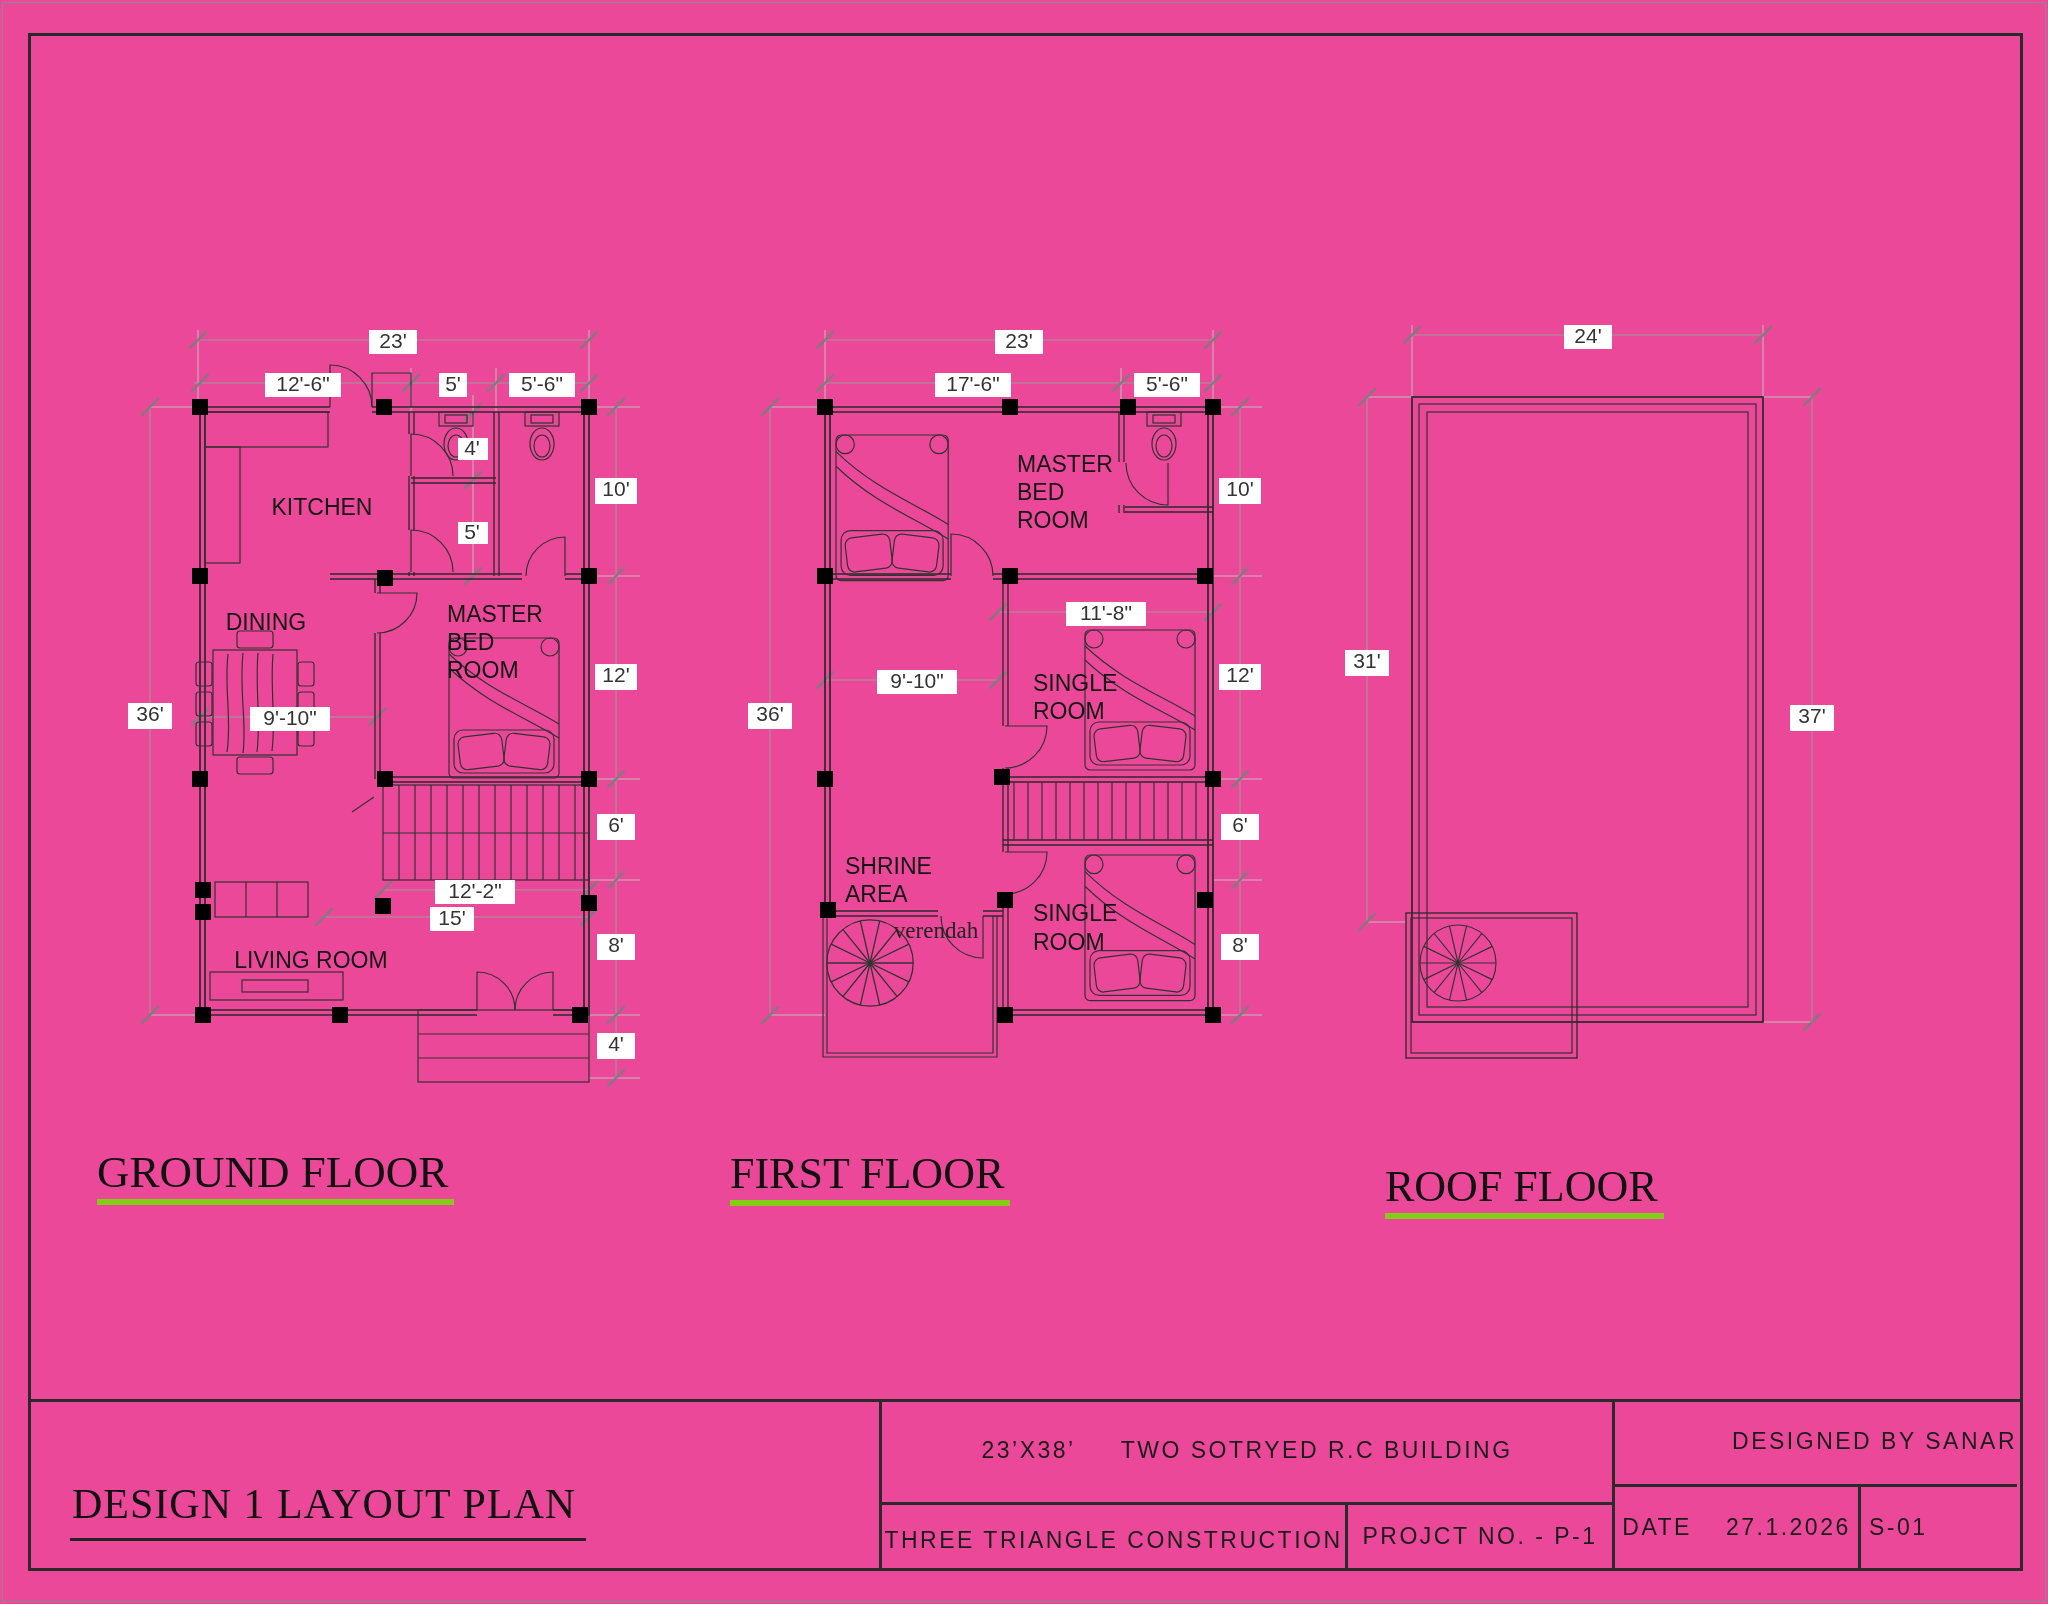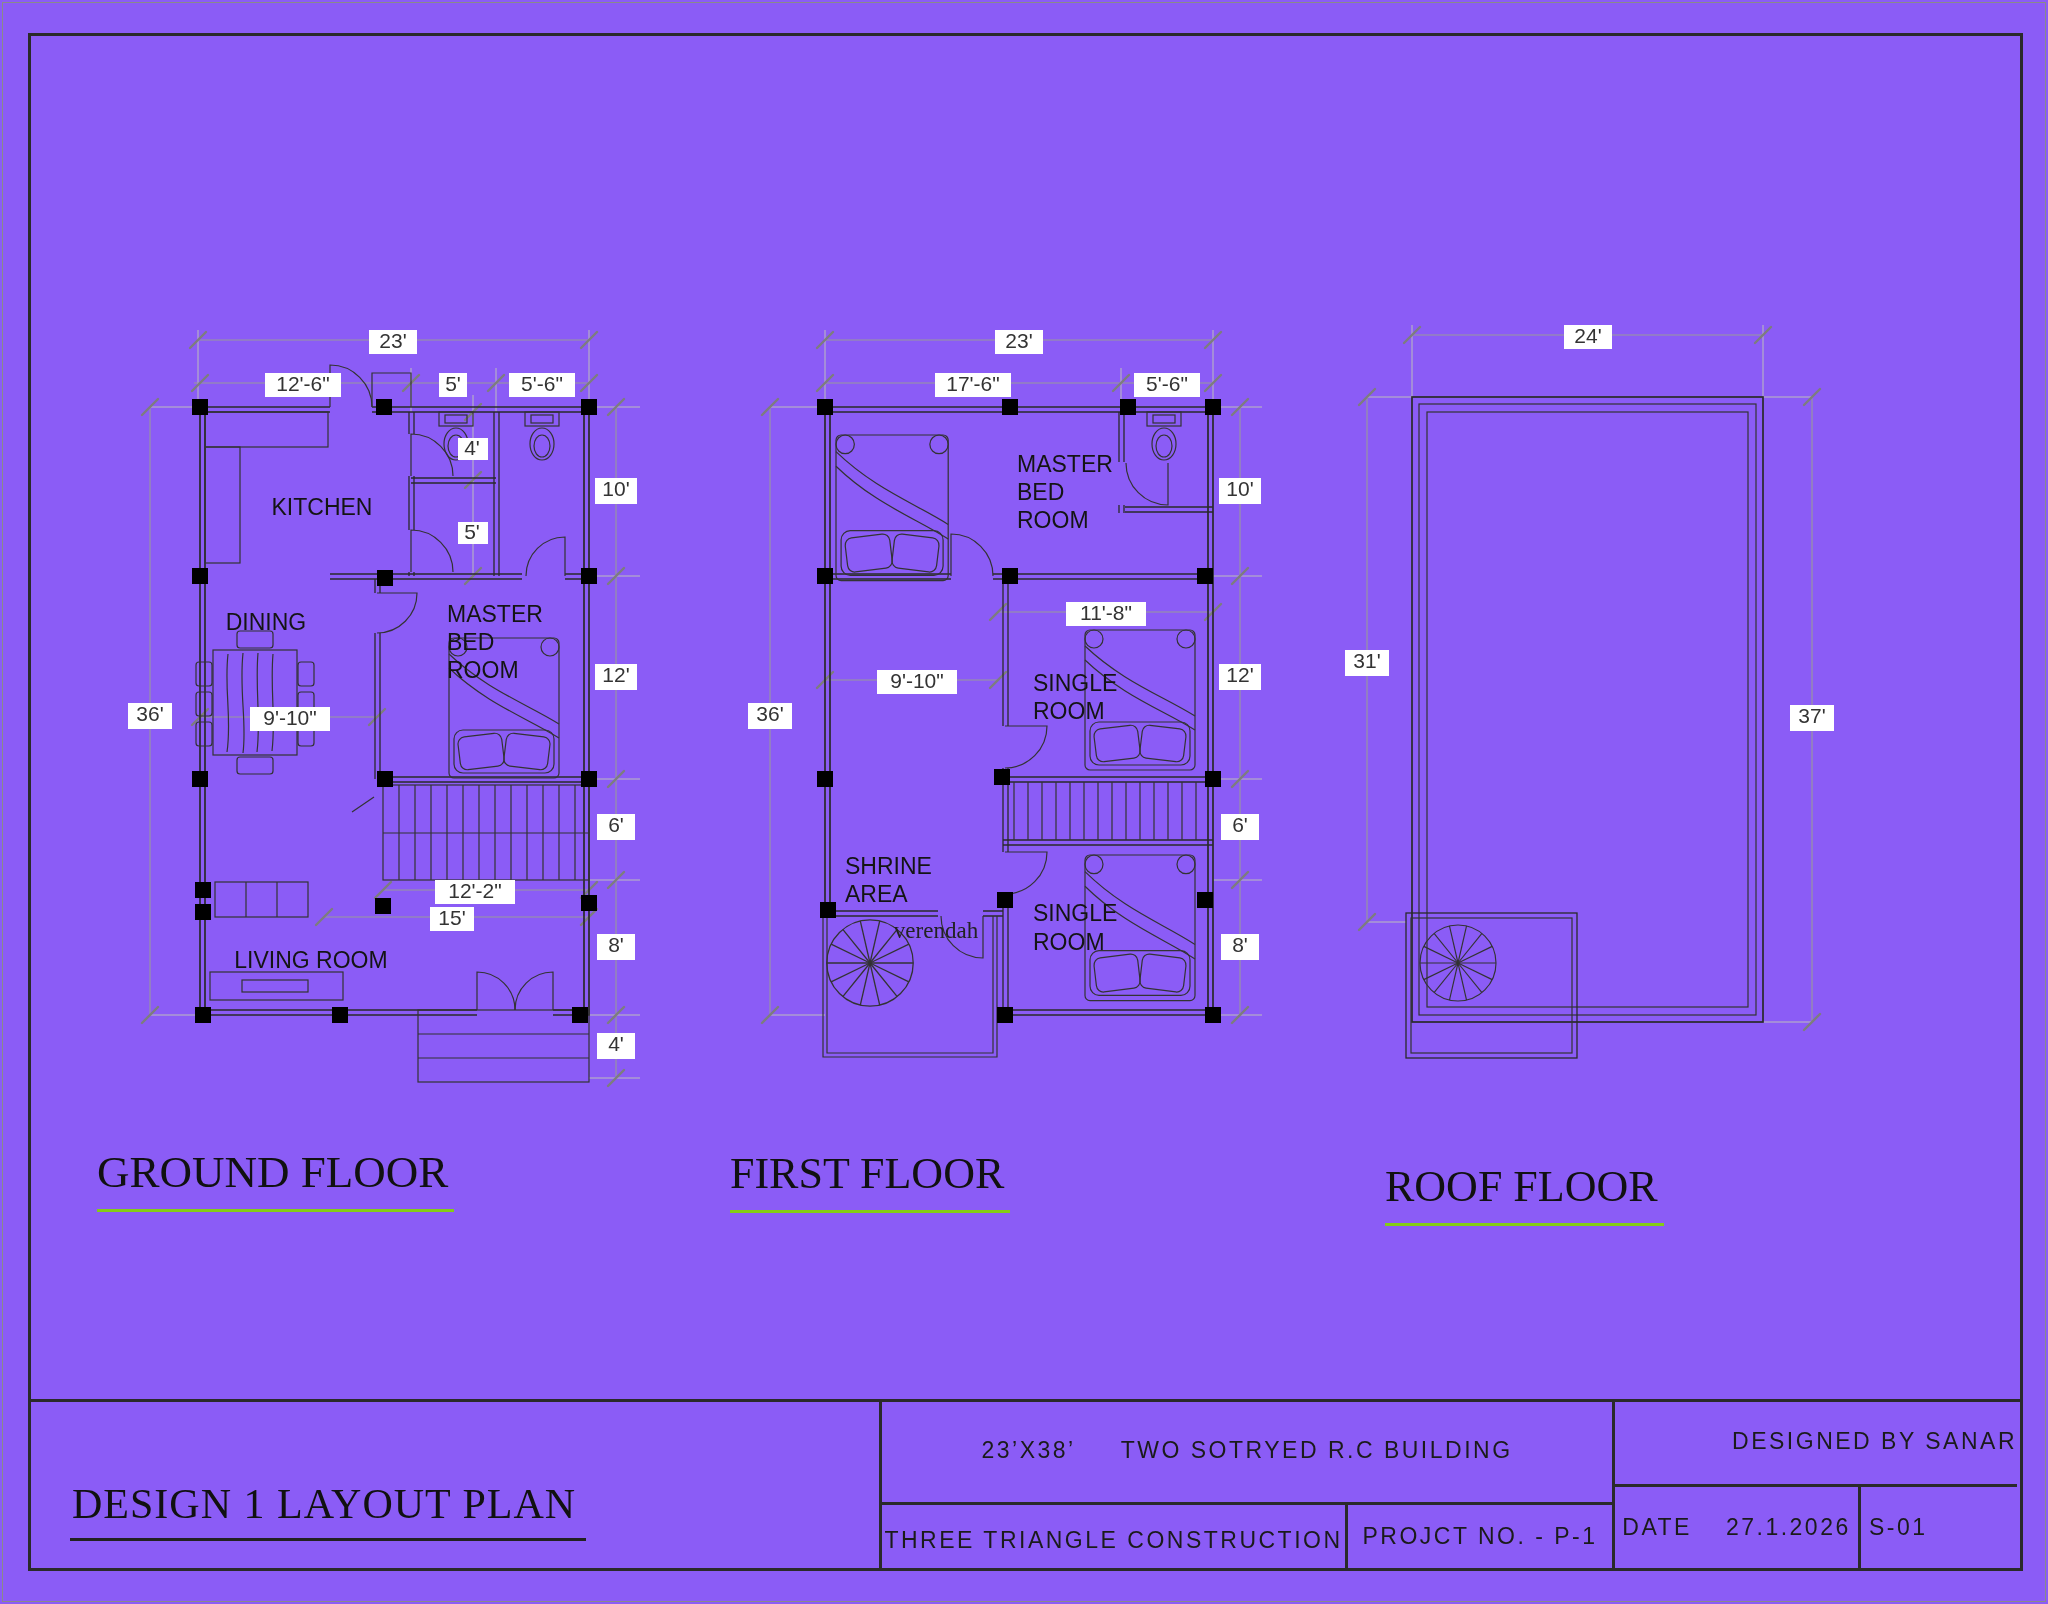--- a/index.html
+++ b/index.html
@@ -1,16 +1,16 @@
 <!DOCTYPE html>
 <html><head>
 <meta charset="utf-8">
 <style>
   html,body{margin:0;padding:0;background:#fff;}
-  .page{position:relative;width:2048px;height:1604px;background:#8b5cf6;overflow:hidden;
+  .page{position:relative;width:2048px;height:1604px;background:#ec4899;overflow:hidden;
         font-family:"Liberation Sans",sans-serif;}
   .outer-border{position:absolute;left:2px;top:2px;width:2042px;height:1598px;
         border:1px solid #8a8a8a;}
   .main-border{position:absolute;left:28px;top:33px;width:1989px;height:1532px;
         border:3px solid #2a2a2a;}
   svg.plans{position:absolute;left:0;top:0;width:2048px;height:1604px;}
 
   
   .wall{stroke:#2a2a2a;stroke-width:1.7;fill:none;}
   .wall2{stroke:#2a2a2a;stroke-width:1.3;fill:none;}
@@ -20,21 +20,21 @@
   .dim line{stroke:#9a9a9a;stroke-width:1.1;}
   .tick line{stroke:#7d7d7d;stroke-width:2.4;stroke-linecap:round;}
   .col{fill:#000;stroke:none;}
   .halo{fill:#fff;stroke:none;}
   text.dimt{font-family:"Liberation Sans",sans-serif;font-size:21px;fill:#333;text-anchor:middle;}
   text.lbl{font-family:"Liberation Sans",sans-serif;font-size:23px;fill:#141414;}
   text.lblc{text-anchor:middle;}
   text.serift{font-family:"Liberation Serif",serif;font-size:23px;fill:#222;text-anchor:middle;}
 
   .floor-title{position:absolute;font-family:"Liberation Serif",serif;font-size:45px;color:#111;
-        border-bottom:3px solid #84cc16;padding:0 6px 14px 0;white-space:nowrap;line-height:1.0;}
+        border-bottom:6px solid #84cc16;padding:0 6px 4px 0;white-space:nowrap;line-height:1.0;}
 
   
   .tb-line{position:absolute;background:#2a2a2a;}
   .tb-cell{position:absolute;display:flex;align-items:center;color:#1b1b1b;}
   .cad{font-family:"Liberation Sans",sans-serif;font-size:23px;letter-spacing:2.5px;color:#1b1b1b;white-space:nowrap;}
   .design-cell{justify-content:flex-start;padding-left:42px;}
   .design-title{font-family:"Liberation Serif",serif;font-size:42px;color:#111;
         border-bottom:3px solid #222;padding:0 10px 10px 2px;letter-spacing:1px;white-space:nowrap;}
 </style>
 </head>

